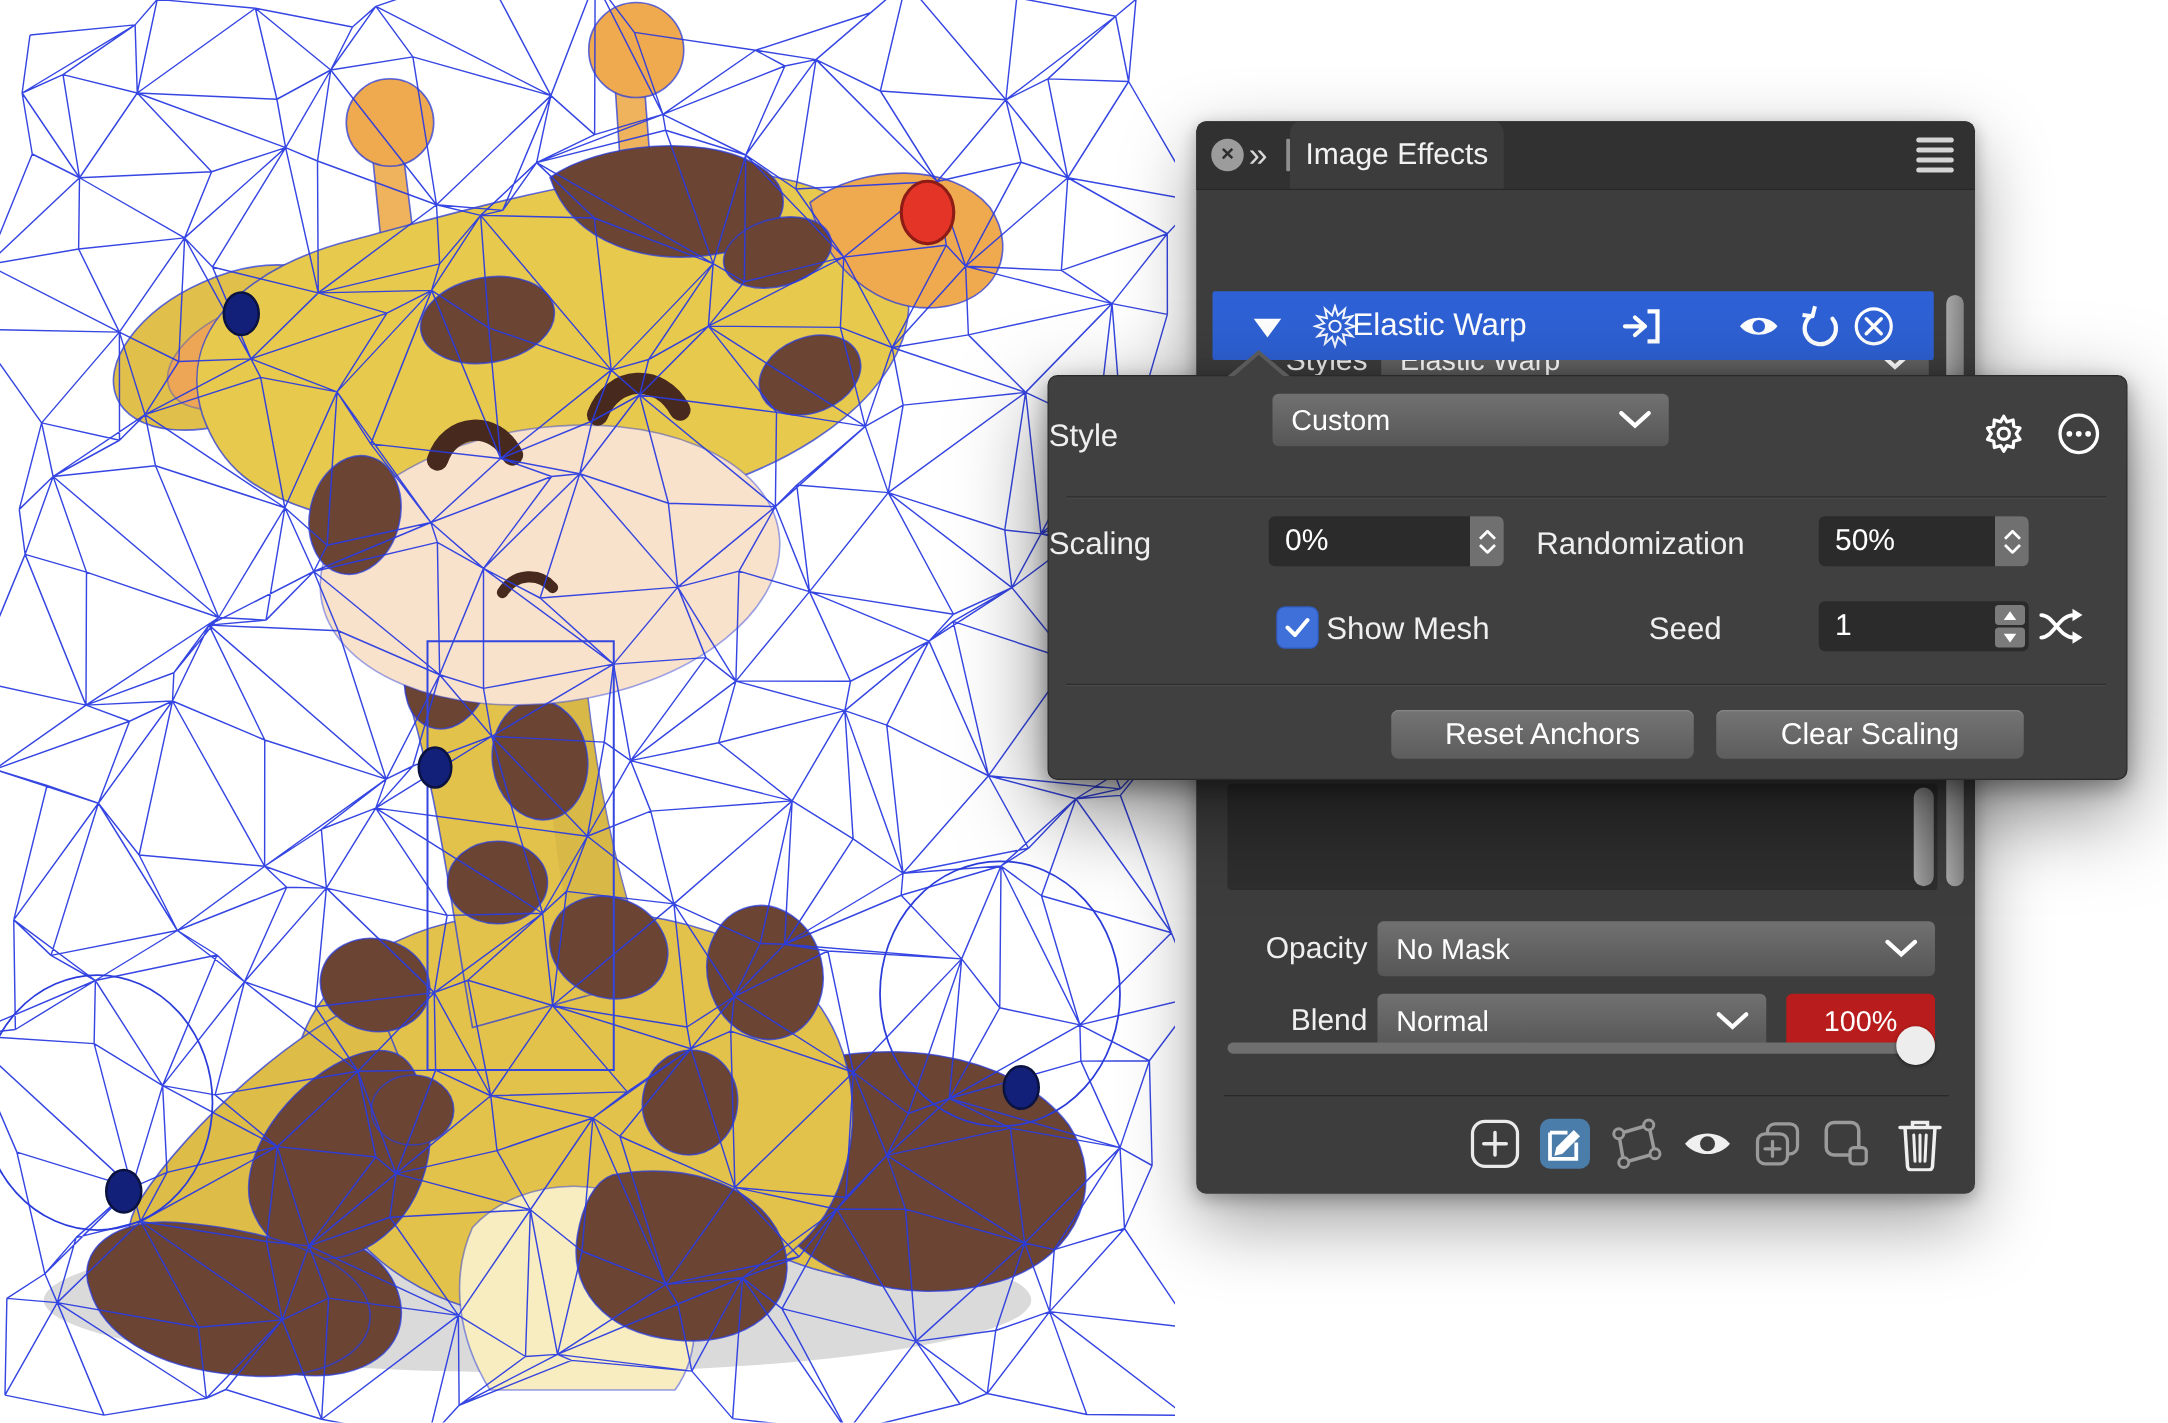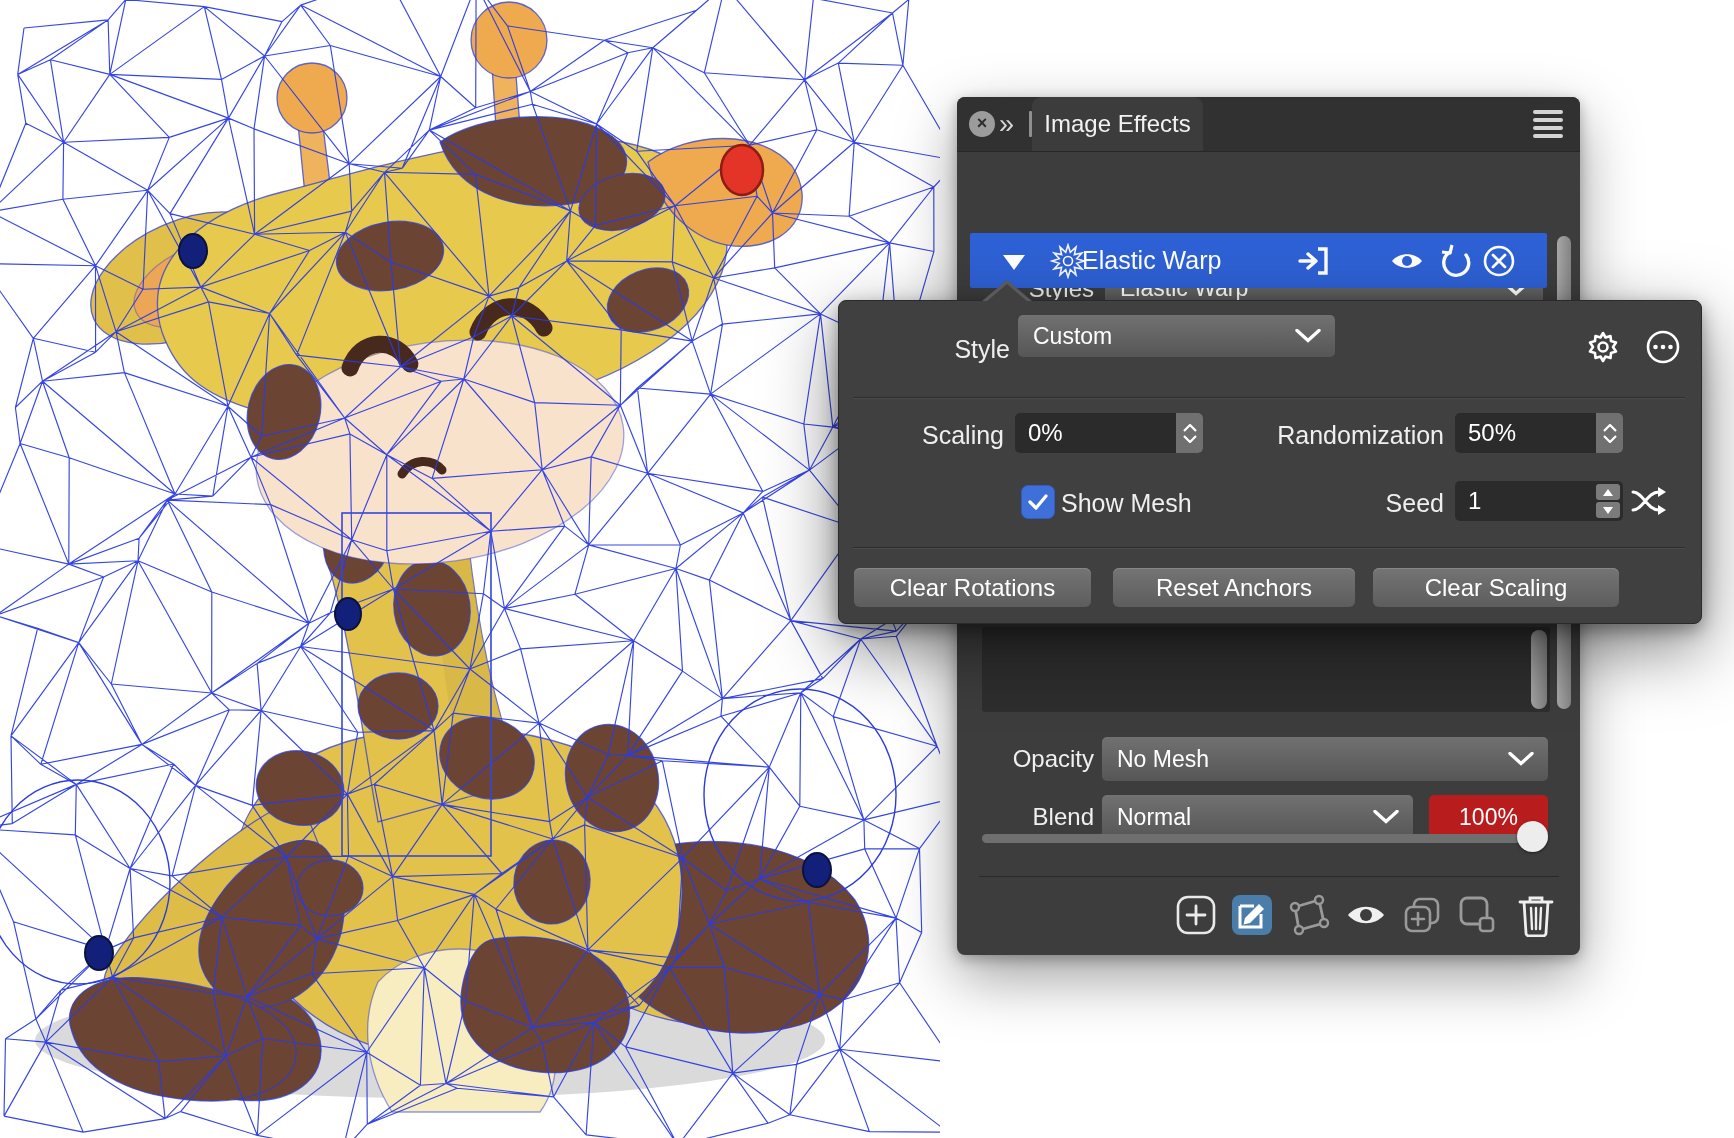--- a/index.html
+++ b/index.html
@@ -43,21 +43,21 @@
                 box-shadow:0 1px 3px rgba(0,0,0,.5);}
   #toolbar-divider{left:22px;top:779px;width:580px;height:1px;background:#292929;}
   .tool{width:46px;height:46px;top:795px;display:flex;align-items:center;justify-content:center;}
   
   #popover{left:838px;top:300px;width:862px;height:322px;background:#404040;border-radius:8px;
            border:1px solid #2a2a2a;box-shadow:0 24px 70px rgba(0,0,0,.5),0 6px 18px rgba(0,0,0,.35);}
   #notch-outer{left:143px;top:-21px;width:0;height:0;border-left:25px solid transparent;
                border-right:25px solid transparent;border-bottom:21px solid #5a5a5a;}
   #notch-inner{left:147px;top:-17px;width:0;height:0;border-left:21px solid transparent;
                border-right:21px solid transparent;border-bottom:18px solid #404040;}
-  .pop-label{color:#efefef;font-size:25px;text-align:right;}
+  .pop-label{color:#efefef;font-size:25px;}
   .divider{left:14px;width:832px;height:1px;background:#2e2e2e;box-shadow:0 1px 0 #4a4a4a;}
   .field{background:#2b2b2b;border-radius:5px;color:#fff;font-size:24px;display:flex;align-items:center;
          padding-left:13px;box-sizing:border-box;}
   .stepper{position:absolute;right:0;top:0;width:27px;height:40px;background:#707070;
            border-radius:0 5px 5px 0;display:flex;flex-direction:column;align-items:center;justify-content:center;gap:3px;}
   .seed-stepper{position:absolute;right:3px;top:3px;width:24px;height:34px;display:flex;
                 flex-direction:column;gap:2px;}
   .seed-stepper div{flex:1;background:#7b7b7b;border-radius:3px;display:flex;align-items:center;justify-content:center;}
   .tri-up{width:0;height:0;border-left:5px solid transparent;border-right:5px solid transparent;border-bottom:7px solid #fff;}
   .tri-dn{width:0;height:0;border-left:5px solid transparent;border-right:5px solid transparent;border-top:7px solid #fff;}
@@ -195,21 +195,21 @@
     </svg>
   </div>
 
   <div id="list-scrollbar" class="abs"></div>
   <div id="scrollbox" class="abs">
     <div id="scrollbox-thumb" class="abs"></div>
   </div>
 
   <div class="row-label abs" style="left:0;top:648px;width:137px">Opacity</div>
   <div class="dd abs" style="left:145px;top:640px;width:446px;height:44px">
-    <span>No Mesh</span>
+    <span>No Mask</span>
     <svg class="chev" width="26" height="15">
         <path d="M2,2 L13,12 L24,2" fill="none" stroke="#fff" stroke-width="3.4" stroke-linecap="round"></path>
       </svg>
   </div>
 
   <div class="row-label abs" style="left:0;top:706px;width:137px">Blend</div>
   <div class="dd abs" style="left:145px;top:698px;width:311px;height:44px">
     <span>Normal</span>
     <svg class="chev" width="26" height="15">
         <path d="M2,2 L13,12 L24,2" fill="none" stroke="#fff" stroke-width="3.4" stroke-linecap="round"></path>
@@ -343,16 +343,15 @@
     </div>
   </div>
   <svg class="abs" style="left:792px;top:184px" width="38" height="32" viewBox="0 0 38 32">
     <path d="M2,25 C12,25 16,7 28,7 M2,7 C12,7 16,25 28,25" fill="none" stroke="#fff" stroke-width="3" stroke-linecap="round"></path>
     <path d="M27,2 L35,7 L27,12 Z" fill="#fff"></path>
       <path d="M27,20 L35,25 L27,30 Z" fill="#fff"></path>
   </svg>
 
   <div class="divider abs" style="top:246px"></div>
 
-  <div class="pbtn abs" style="left:15px;width:237px">Clear Rotations</div>
   <div class="pbtn abs" style="left:274px;width:242px">Reset Anchors</div>
   <div class="pbtn abs" style="left:534px;width:246px">Clear Scaling</div>
 </div>
 
 </body></html>

